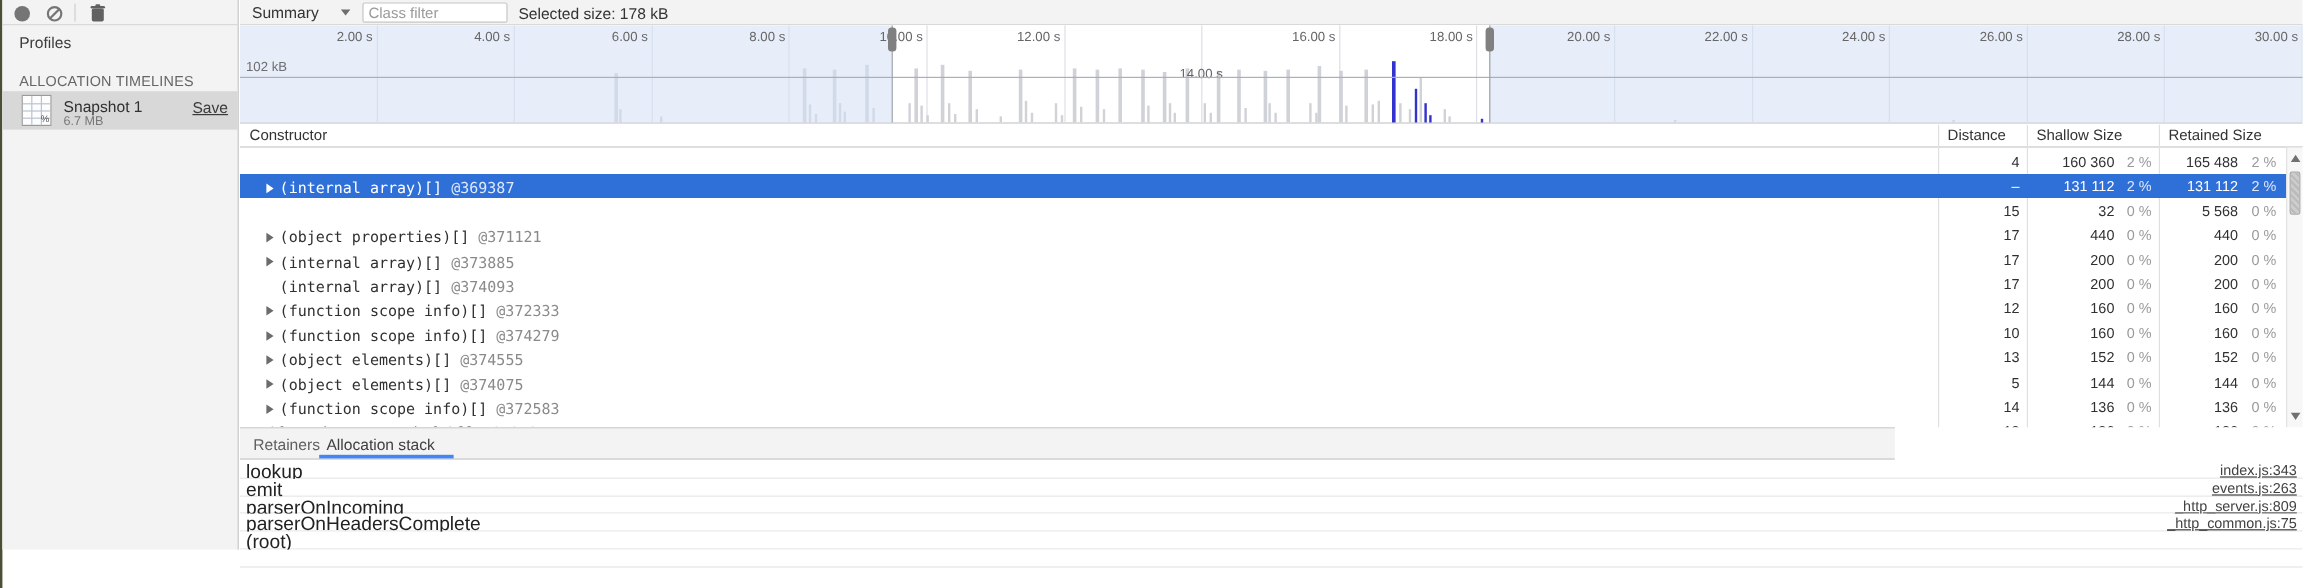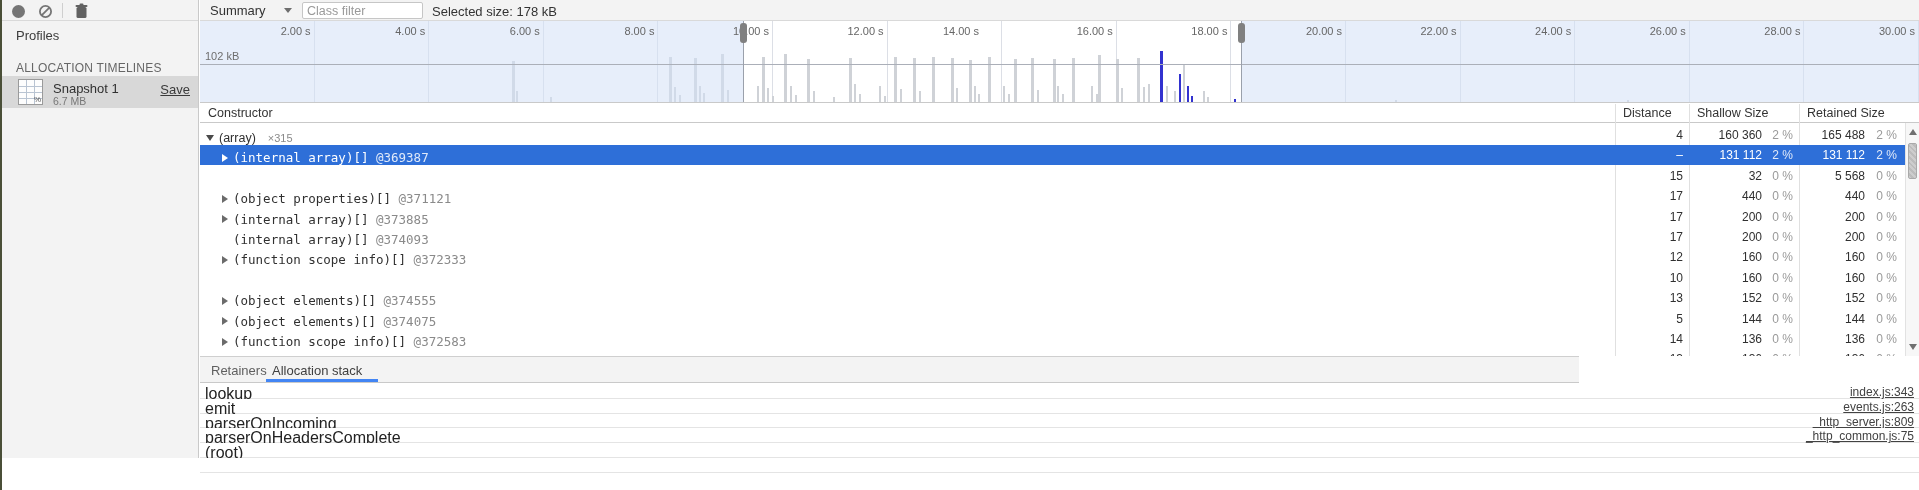--- a/index.html
+++ b/index.html
@@ -223,21 +223,21 @@
         <div class="tl-bar" style="left: 1195px; width: 2px; top: 79px; height: 3px; background: rgb(207, 210, 215);"></div>
         <div class="tl-bar" style="left: 1427px; width: 2px; top: 79px; height: 3px; background: rgb(207, 210, 215);"></div>
         <div class="dim" style="left: 0px; width: 543.204px;"></div>
         <div class="dim" style="left: 1040.57px; width: 678.432px;"></div>
         <div class="tick-label" style="left: 110.6px;">2.00 s</div>
         <div class="tick-label" style="left: 225.2px;">4.00 s</div>
         <div class="tick-label" style="left: 339.8px;">6.00 s</div>
         <div class="tick-label" style="left: 454.4px;">8.00 s</div>
         <div class="tick-label" style="left: 569px;">10.00 s</div>
         <div class="tick-label" style="left: 683.6px;">12.00 s</div>
-        <div class="tick-label" style="left: 779px;">14.00 s</div>
+        <div class="tick-label" style="left: 819px; margin-top: 31px;">14.00 s</div>
         <div class="tick-label" style="left: 912.8px;">16.00 s</div>
         <div class="tick-label" style="left: 1027.4px;">18.00 s</div>
         <div class="tick-label" style="left: 1142px;">20.00 s</div>
         <div class="tick-label" style="left: 1256.6px;">22.00 s</div>
         <div class="tick-label" style="left: 1371.2px;">24.00 s</div>
         <div class="tick-label" style="left: 1485.8px;">26.00 s</div>
         <div class="tick-label" style="left: 1600.4px;">28.00 s</div>
         <div class="tick-label" style="left: 1715px;">30.00 s</div>
         <div class="kb-line"></div>
         <div class="kb-label">102 kB</div>
@@ -252,21 +252,20 @@
       <div class="gh-cell" style="left:1423px;">Distance</div>
       <div class="gh-cell" style="left:1497px;">Shallow Size</div>
       <div class="gh-cell" style="left:1607px;">Retained Size</div>
     </div>
     <div class="col-sep" style="left:1415px;"></div>
     <div class="col-sep" style="left:1489px;"></div>
     <div class="col-sep" style="left:1599px;"></div>
 
     <div class="tbody" id="tbody">
         <div class="trow" style="top: 2px;">
-          <div class="c-cons" style="padding-left: 6px; padding-top: 3px;"><span class="tri down"></span><span class="grp-name">(array)</span><span class="grp-count">×315</span></div>
           <div class="c-num c-dist">4</div>
           <div class="c-num c-sh-num">160 360</div>
           <div class="c-num c-sh-pct">2 %</div>
           <div class="c-num c-re-num">165 488</div>
           <div class="c-num c-re-pct">2 %</div>
         </div>
         <div class="trow selected" style="top: 22.4px;">
           <div class="c-cons" style="padding-left: 22px; padding-top: 3px;"><span class="tri right"></span><span class="mono-name">(internal array)[]</span><span class="mono-id"> @369387</span></div>
           <div class="c-num c-dist">–</div>
           <div class="c-num c-sh-num">131 112</div>
@@ -307,20 +306,21 @@
         </div>
         <div class="trow" style="top: 124.4px;">
           <div class="c-cons" style="padding-left: 22px; padding-top: 3px;"><span class="tri right"></span><span class="mono-name">(function scope info)[]</span><span class="mono-id"> @372333</span></div>
           <div class="c-num c-dist">12</div>
           <div class="c-num c-sh-num">160</div>
           <div class="c-num c-sh-pct">0 %</div>
           <div class="c-num c-re-num">160</div>
           <div class="c-num c-re-pct">0 %</div>
         </div>
         <div class="trow" style="top: 144.8px;">
+          <div class="c-cons" style="padding-left: 22px; padding-top: 3px;"><span class="tri right"></span><span class="mono-name">(function scope info)[]</span><span class="mono-id"> @374279</span></div>
           <div class="c-num c-dist">10</div>
           <div class="c-num c-sh-num">160</div>
           <div class="c-num c-sh-pct">0 %</div>
           <div class="c-num c-re-num">160</div>
           <div class="c-num c-re-pct">0 %</div>
         </div>
         <div class="trow" style="top: 165.2px;">
           <div class="c-cons" style="padding-left: 22px; padding-top: 3px;"><span class="tri right"></span><span class="mono-name">(object elements)[]</span><span class="mono-id"> @374555</span></div>
           <div class="c-num c-dist">13</div>
           <div class="c-num c-sh-num">152</div>

